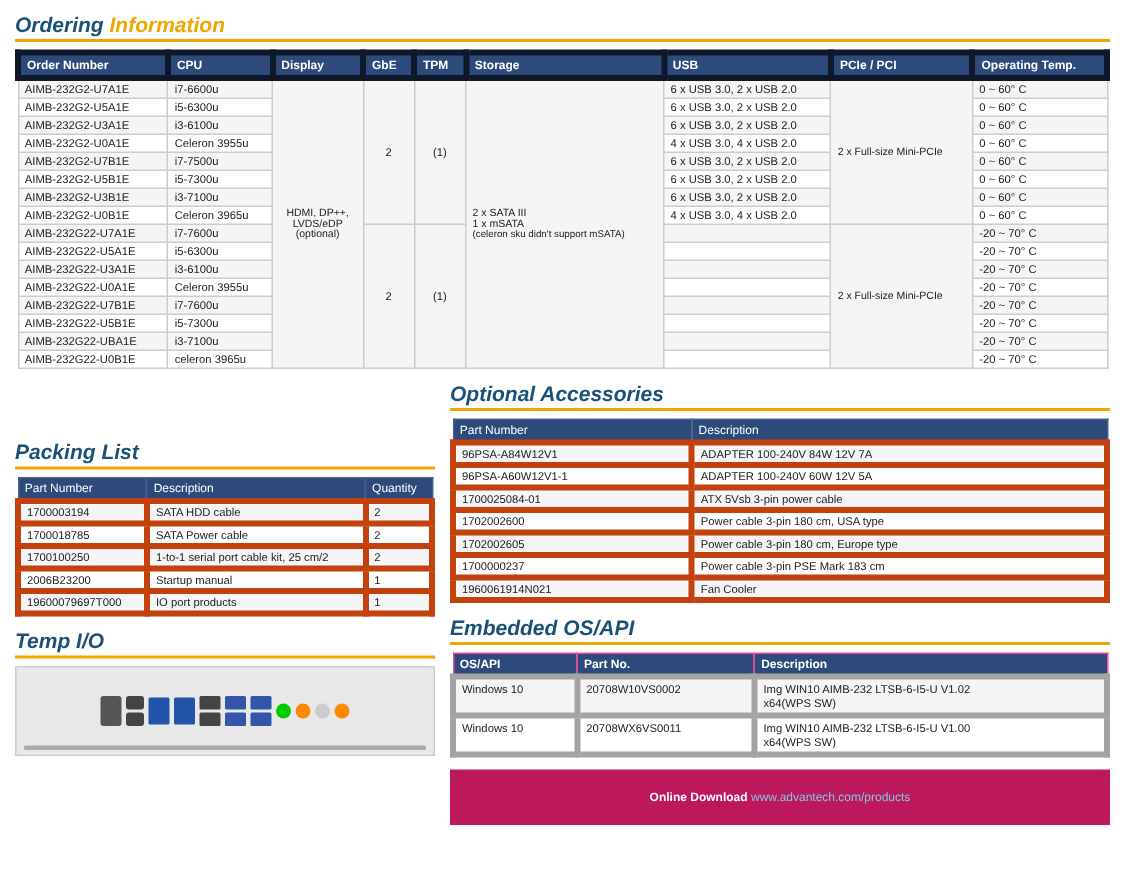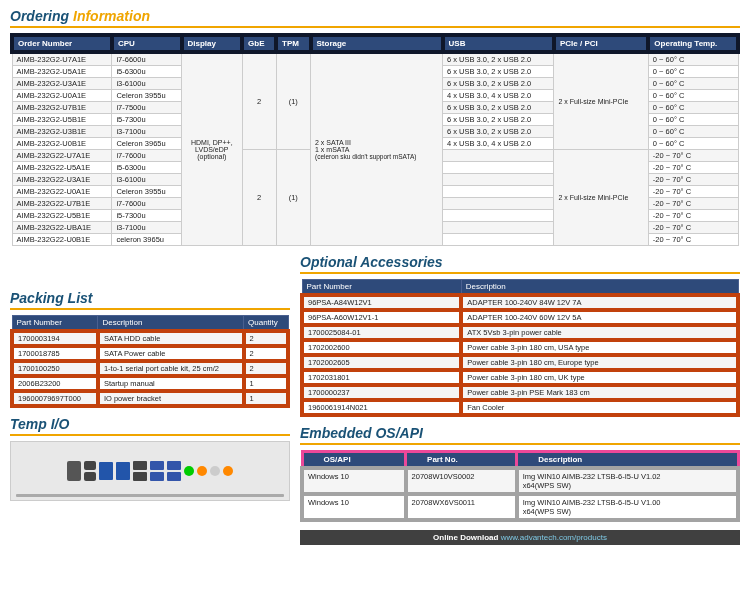--- a/index.html
+++ b/index.html
@@ -105,40 +105,40 @@
       right: 5px;
       height: 3px;
       background: #aaa;
       border-radius: 1px;
     }
 
     
     .os-table th {
       background: #2e4a7a;
       color: #fff;
-      padding: 2px 20px;
+      padding: 2px 4px;
       font-size: 8px;
       font-weight: bold;
       text-align: left;
-      border: 3px solid #ec4899;
+      border: 1px solid #ec4899;
     }
     .os-table td {
       padding: 2px 4px;
       font-size: 7.5px;
       border: 4px solid #a3a3a3;
       vertical-align: top;
     }
     .os-table tr:nth-child(odd) td { background: #f5f5f5; }
     .os-table tr:nth-child(even) td { background: #fff; }
 
     
     .online-download {
-      background: #404040;
+      background: #be185d;
       color: #fff;
-      padding: 3px 8px;
+      padding: 14px 8px;
       font-size: 8px;
       text-align: center;
       margin-top: 6px;
     }
     .online-download span { color: #7ec8e3; }
 
     .bottom-two-col {
       display: flex;
       gap: 10px;
       align-items: center;
@@ -305,21 +305,21 @@
                 <td>1-to-1 serial port cable kit, 25 cm/2</td>
                 <td>2</td>
               </tr>
               <tr>
                 <td>2006B23200</td>
                 <td>Startup manual</td>
                 <td>1</td>
               </tr>
               <tr>
                 <td>19600079697T000</td>
-                <td>IO power bracket</td>
+                <td>IO port products</td>
                 <td>1</td>
               </tr>
             </tbody>
         </table>
       </div>
 
       <div class="rear-io-section">
         <h2><em>Temp</em> I/O</h2>
         <div class="rear-io-img">
           <div class="rear-io-inner">
@@ -380,24 +380,20 @@
               </tr>
               <tr>
                 <td>1702002600</td>
                 <td>Power cable 3-pin 180 cm, USA type</td>
               </tr>
               <tr>
                 <td>1702002605</td>
                 <td>Power cable 3-pin 180 cm, Europe type</td>
               </tr>
               <tr>
-                <td>1702031801</td>
-                <td>Power cable 3-pin 180 cm, UK type</td>
-              </tr>
-              <tr>
                 <td>1700000237</td>
                 <td>Power cable 3-pin PSE Mark 183 cm</td>
               </tr>
               <tr>
                 <td>1960061914N021</td>
                 <td>Fan Cooler</td>
               </tr>
             </tbody>
         </table>
       </div>

